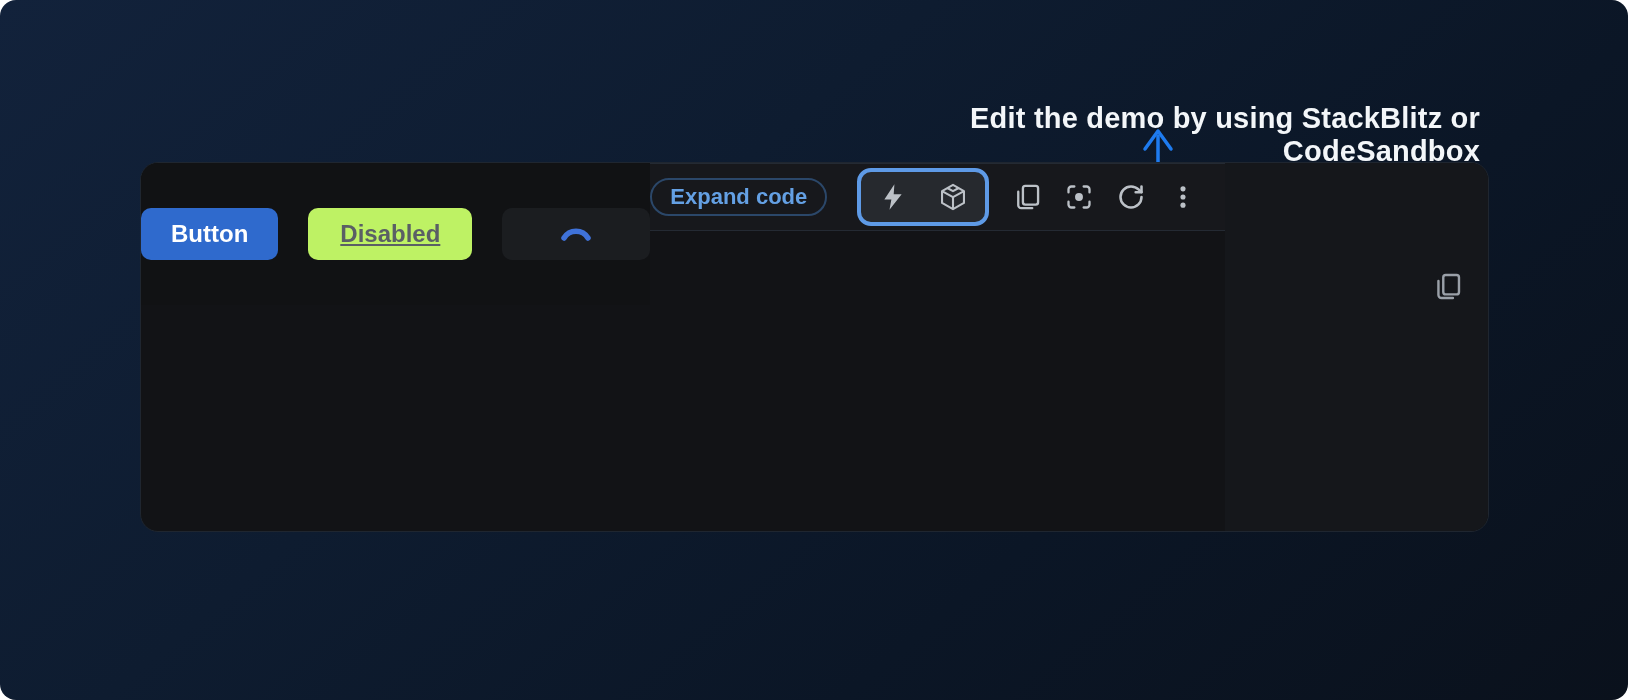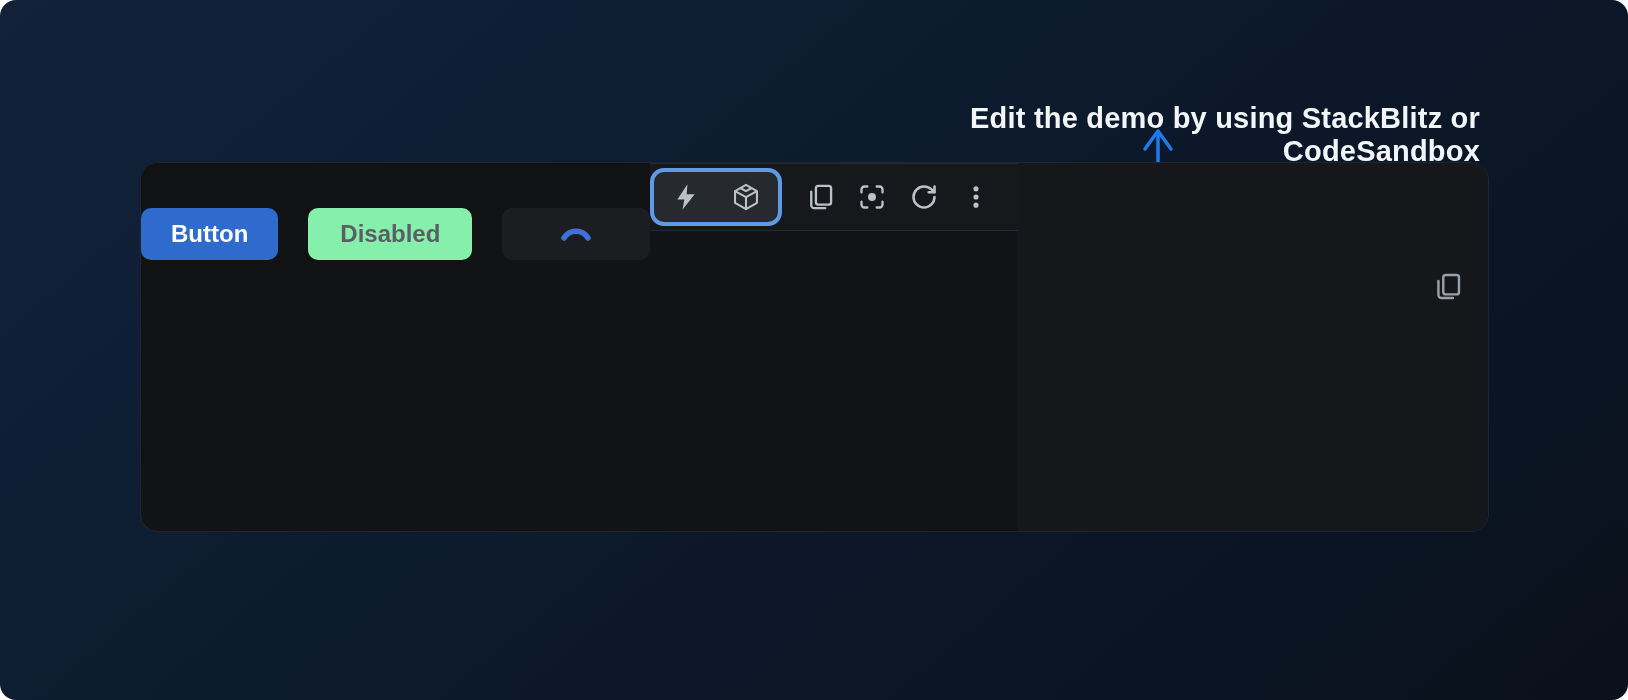--- a/index.html
+++ b/index.html
@@ -26,21 +26,21 @@
   .demo-area {
     height:142px; background:#111214; flex:none;
     display:flex; align-items:center; justify-content:center; gap:30px;
   }
   .btn {
     height:52px; border:none; border-radius:10px; cursor:pointer;
     font-family:"Liberation Sans", sans-serif; font-size:24px; font-weight:600;
     display:flex; align-items:center; justify-content:center;
   }
   .btn-primary { background:#2f6acd; color:#ffffff; padding:0 30px; }
-  .btn-disabled { background:#86efac; color:#5a5f65; padding:0 32px; cursor:not-allowed; }
+  .btn-disabled { background:#bef264; color:#5a5f65; padding:0 32px; cursor:not-allowed;text-decoration:underline; }
   .btn-loading { background:#1b1d20; width:148px; }
 
   .toolbar {
     height:68px; flex:none; background:#17181c;
     border-top:1px solid #242a33; border-bottom:1px solid #242a33;
     display:flex; align-items:center; justify-content:flex-end;
     padding-right:28px; gap:24px; box-sizing:border-box;
   }
   .pill {
     height:38px; background:transparent; border:2px solid #2b4769; border-radius:20px;
@@ -89,20 +89,21 @@
       <button class="btn btn-loading">
         <span>
           <svg width="40" height="32" viewBox="0 0 40 32">
             <path d="M8 23 A14 14 0 0 1 32 23" fill="none" stroke="#3f72d9" stroke-width="5.5" stroke-linecap="round"></path>
           </svg>
         </span>
       </button>
     </div>
 
     <div class="toolbar">
+      <button class="pill">Expand code</button>
 
       <div class="hl-group">
         <span class="icon-btn">
           <svg viewBox="0 0 24 24" fill="currentColor">
             <path d="M13.2 1 L4.6 14.2 H10.6 L9 23 L19.4 9.6 H12.6 Z"></path>
           </svg>
         </span>
         <span class="icon-btn">
           <svg viewBox="0 0 24 24" fill="none" stroke="currentColor" stroke-width="1.8" stroke-linejoin="round">
             <path d="M12 1.6 L21.4 6.9 V17.1 L12 22.4 L2.6 17.1 V6.9 Z"></path>

